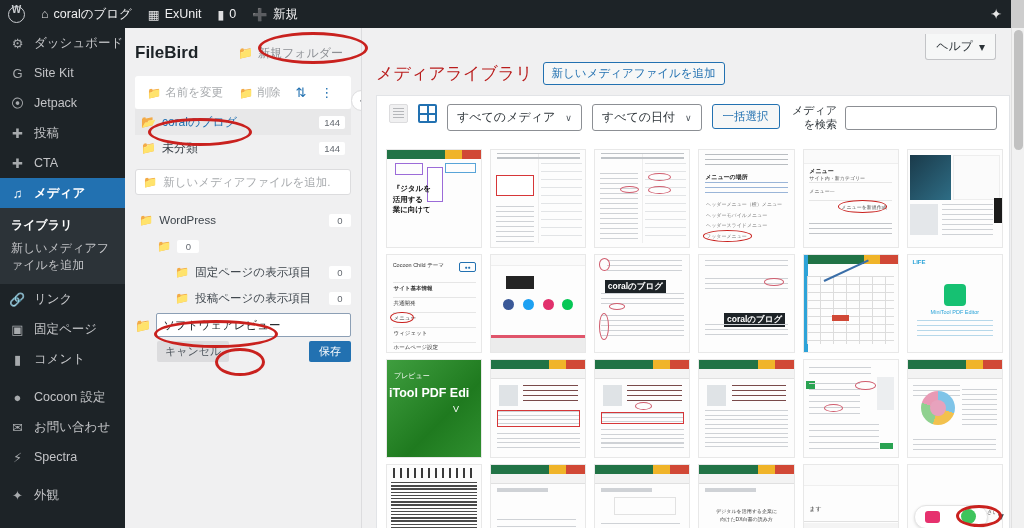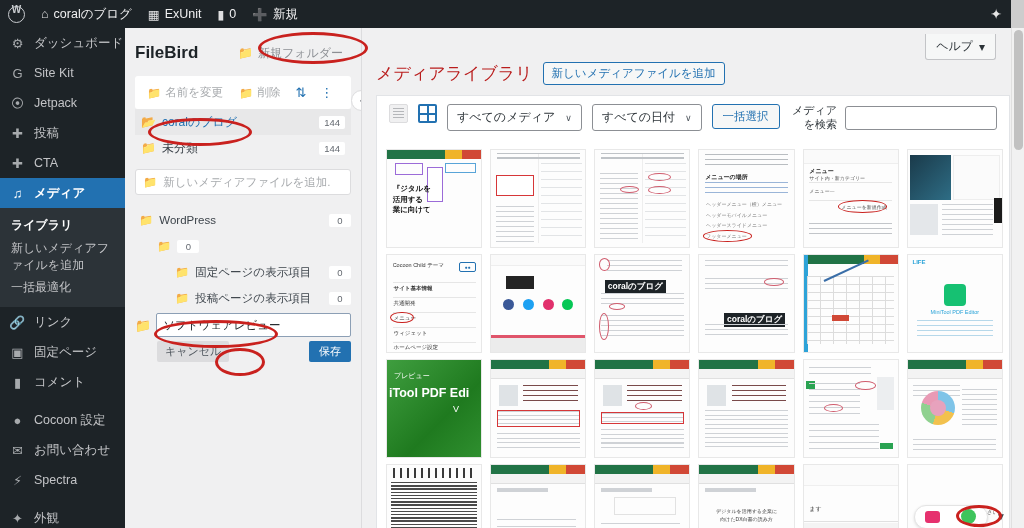--- a/index.html
+++ b/index.html
@@ -317,21 +317,20 @@
       <span class="mi-ico">✚</span>
       <span>CTA</span>
     </div>
     <div class="menu-item current">
       <span class="mi-ico">♫</span>
       <span>メディア</span>
     </div>
     <div class="submenu">
       <div class="sub-item cur">ライブラリ</div>
       <div class="sub-item">新しいメディアファイルを追加</div>
-      <div class="sub-item">一括最適化</div>
     </div>
     <div class="menu-item">
       <span class="mi-ico">🔗</span>
       <span>リンク</span>
     </div>
     <div class="menu-item">
       <span class="mi-ico">▣</span>
       <span>固定ページ</span>
     </div>
     <div class="menu-item">

